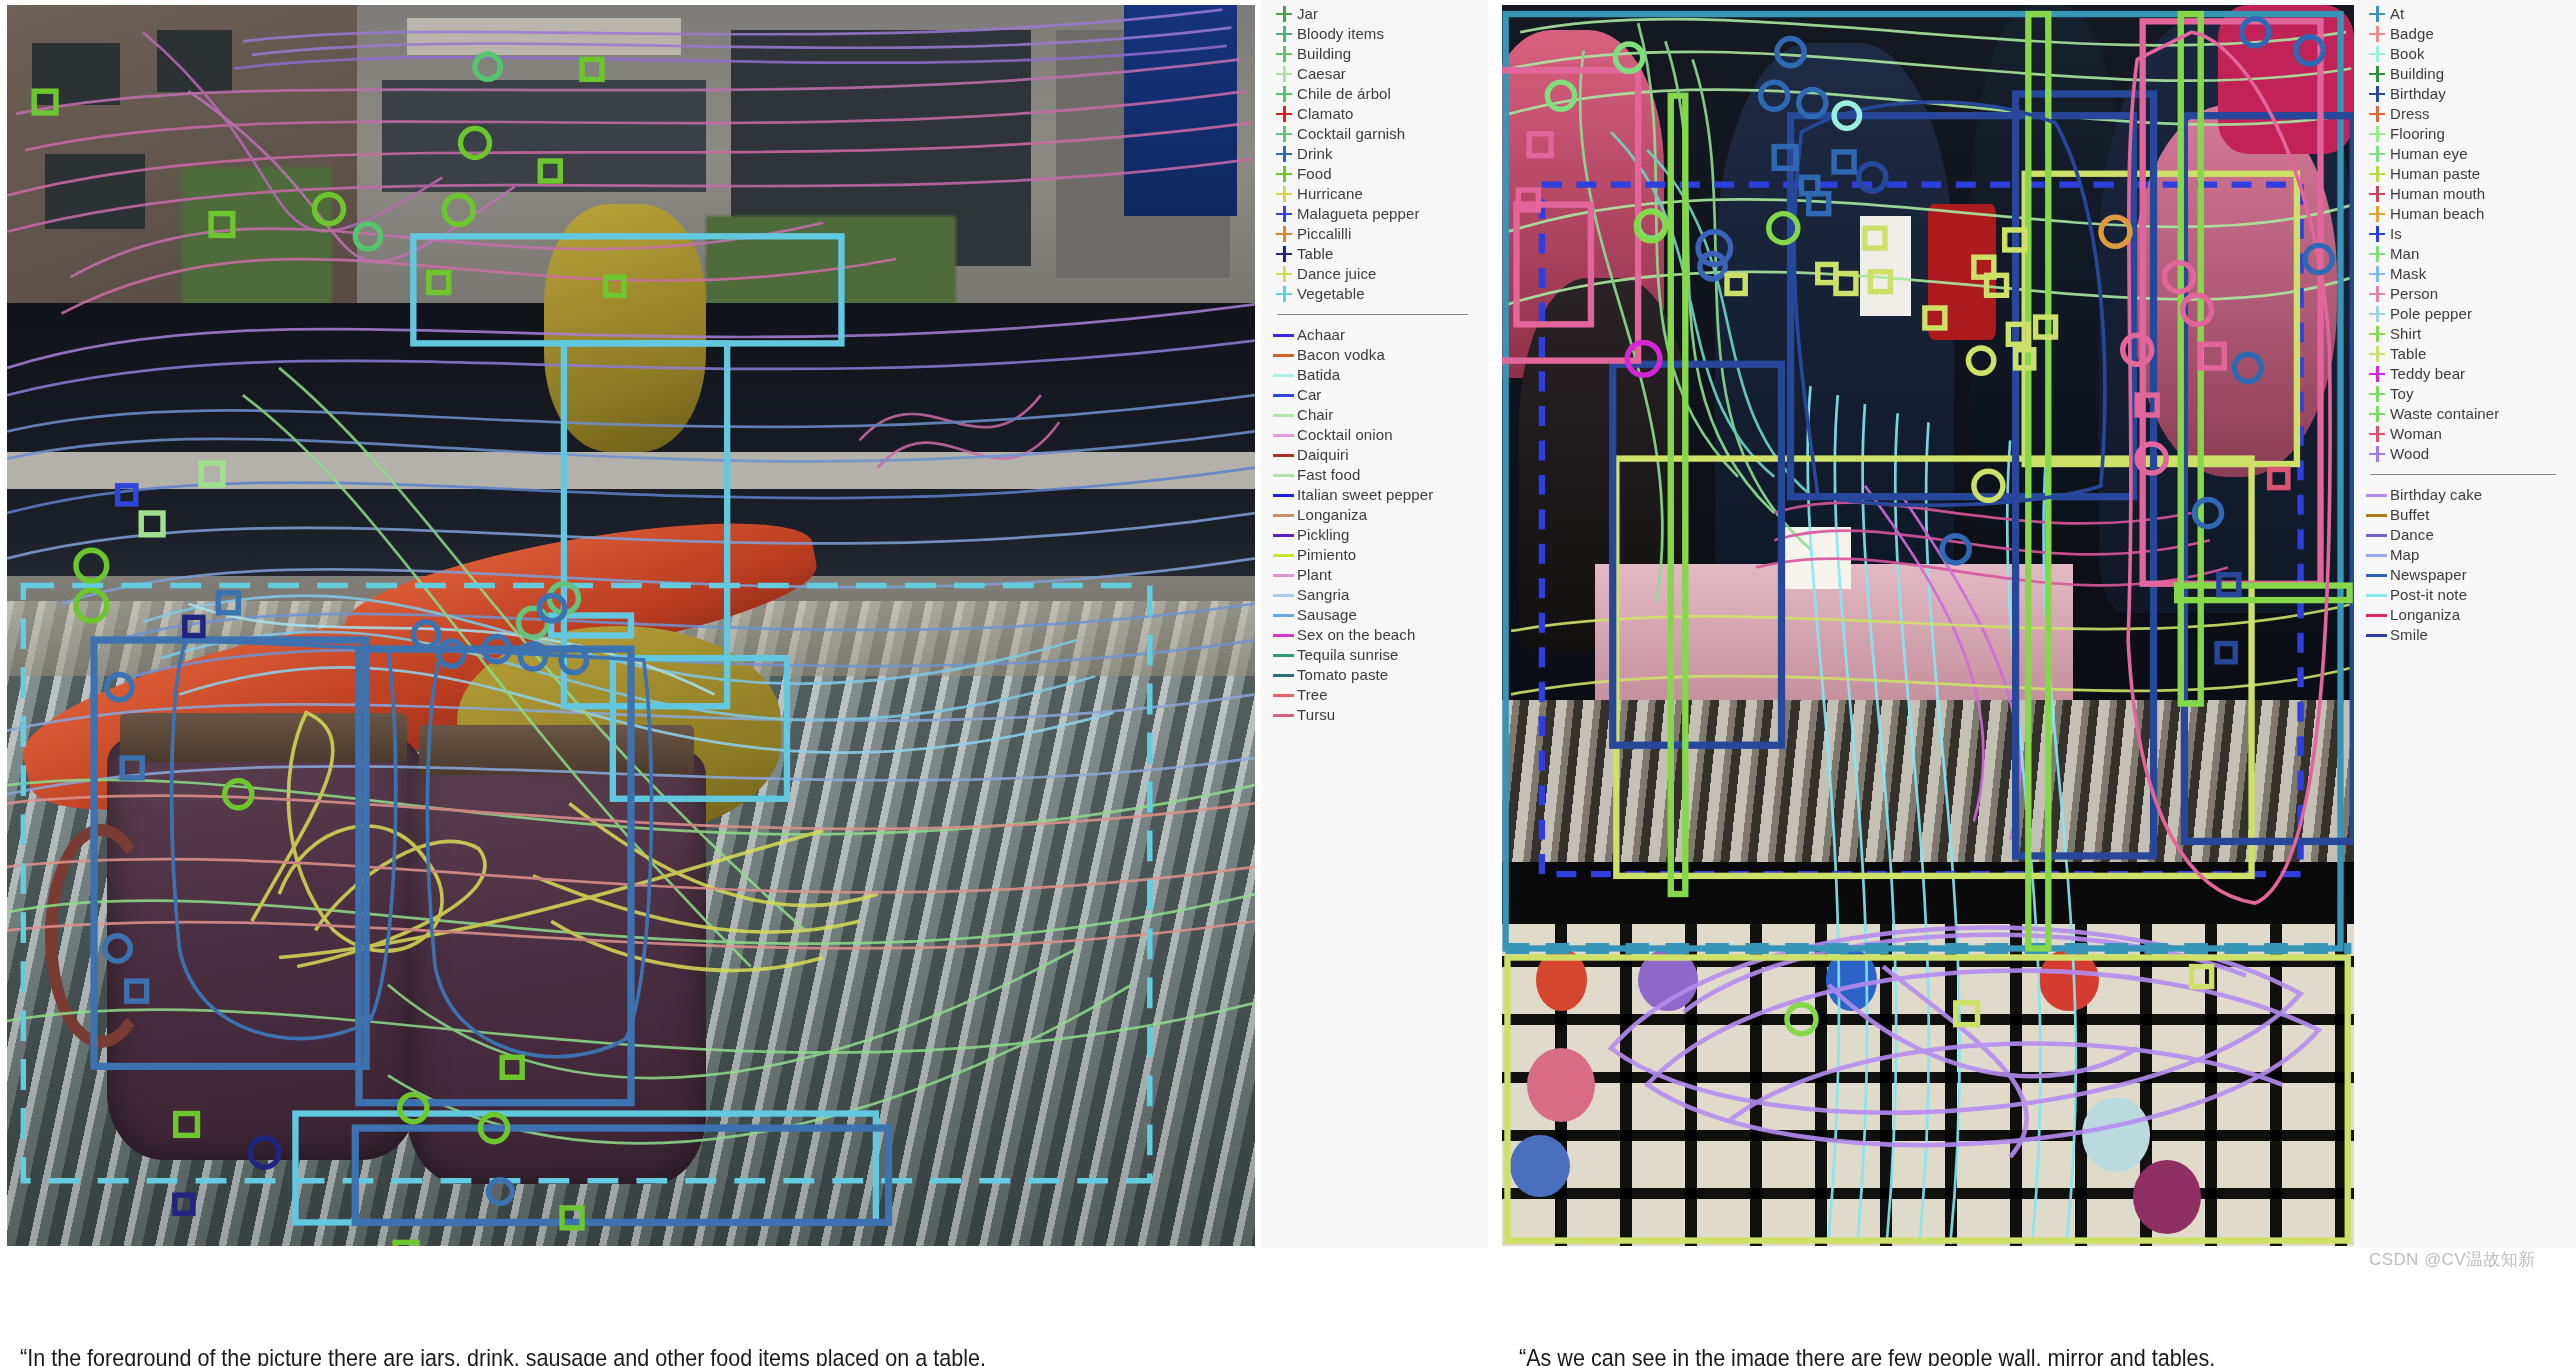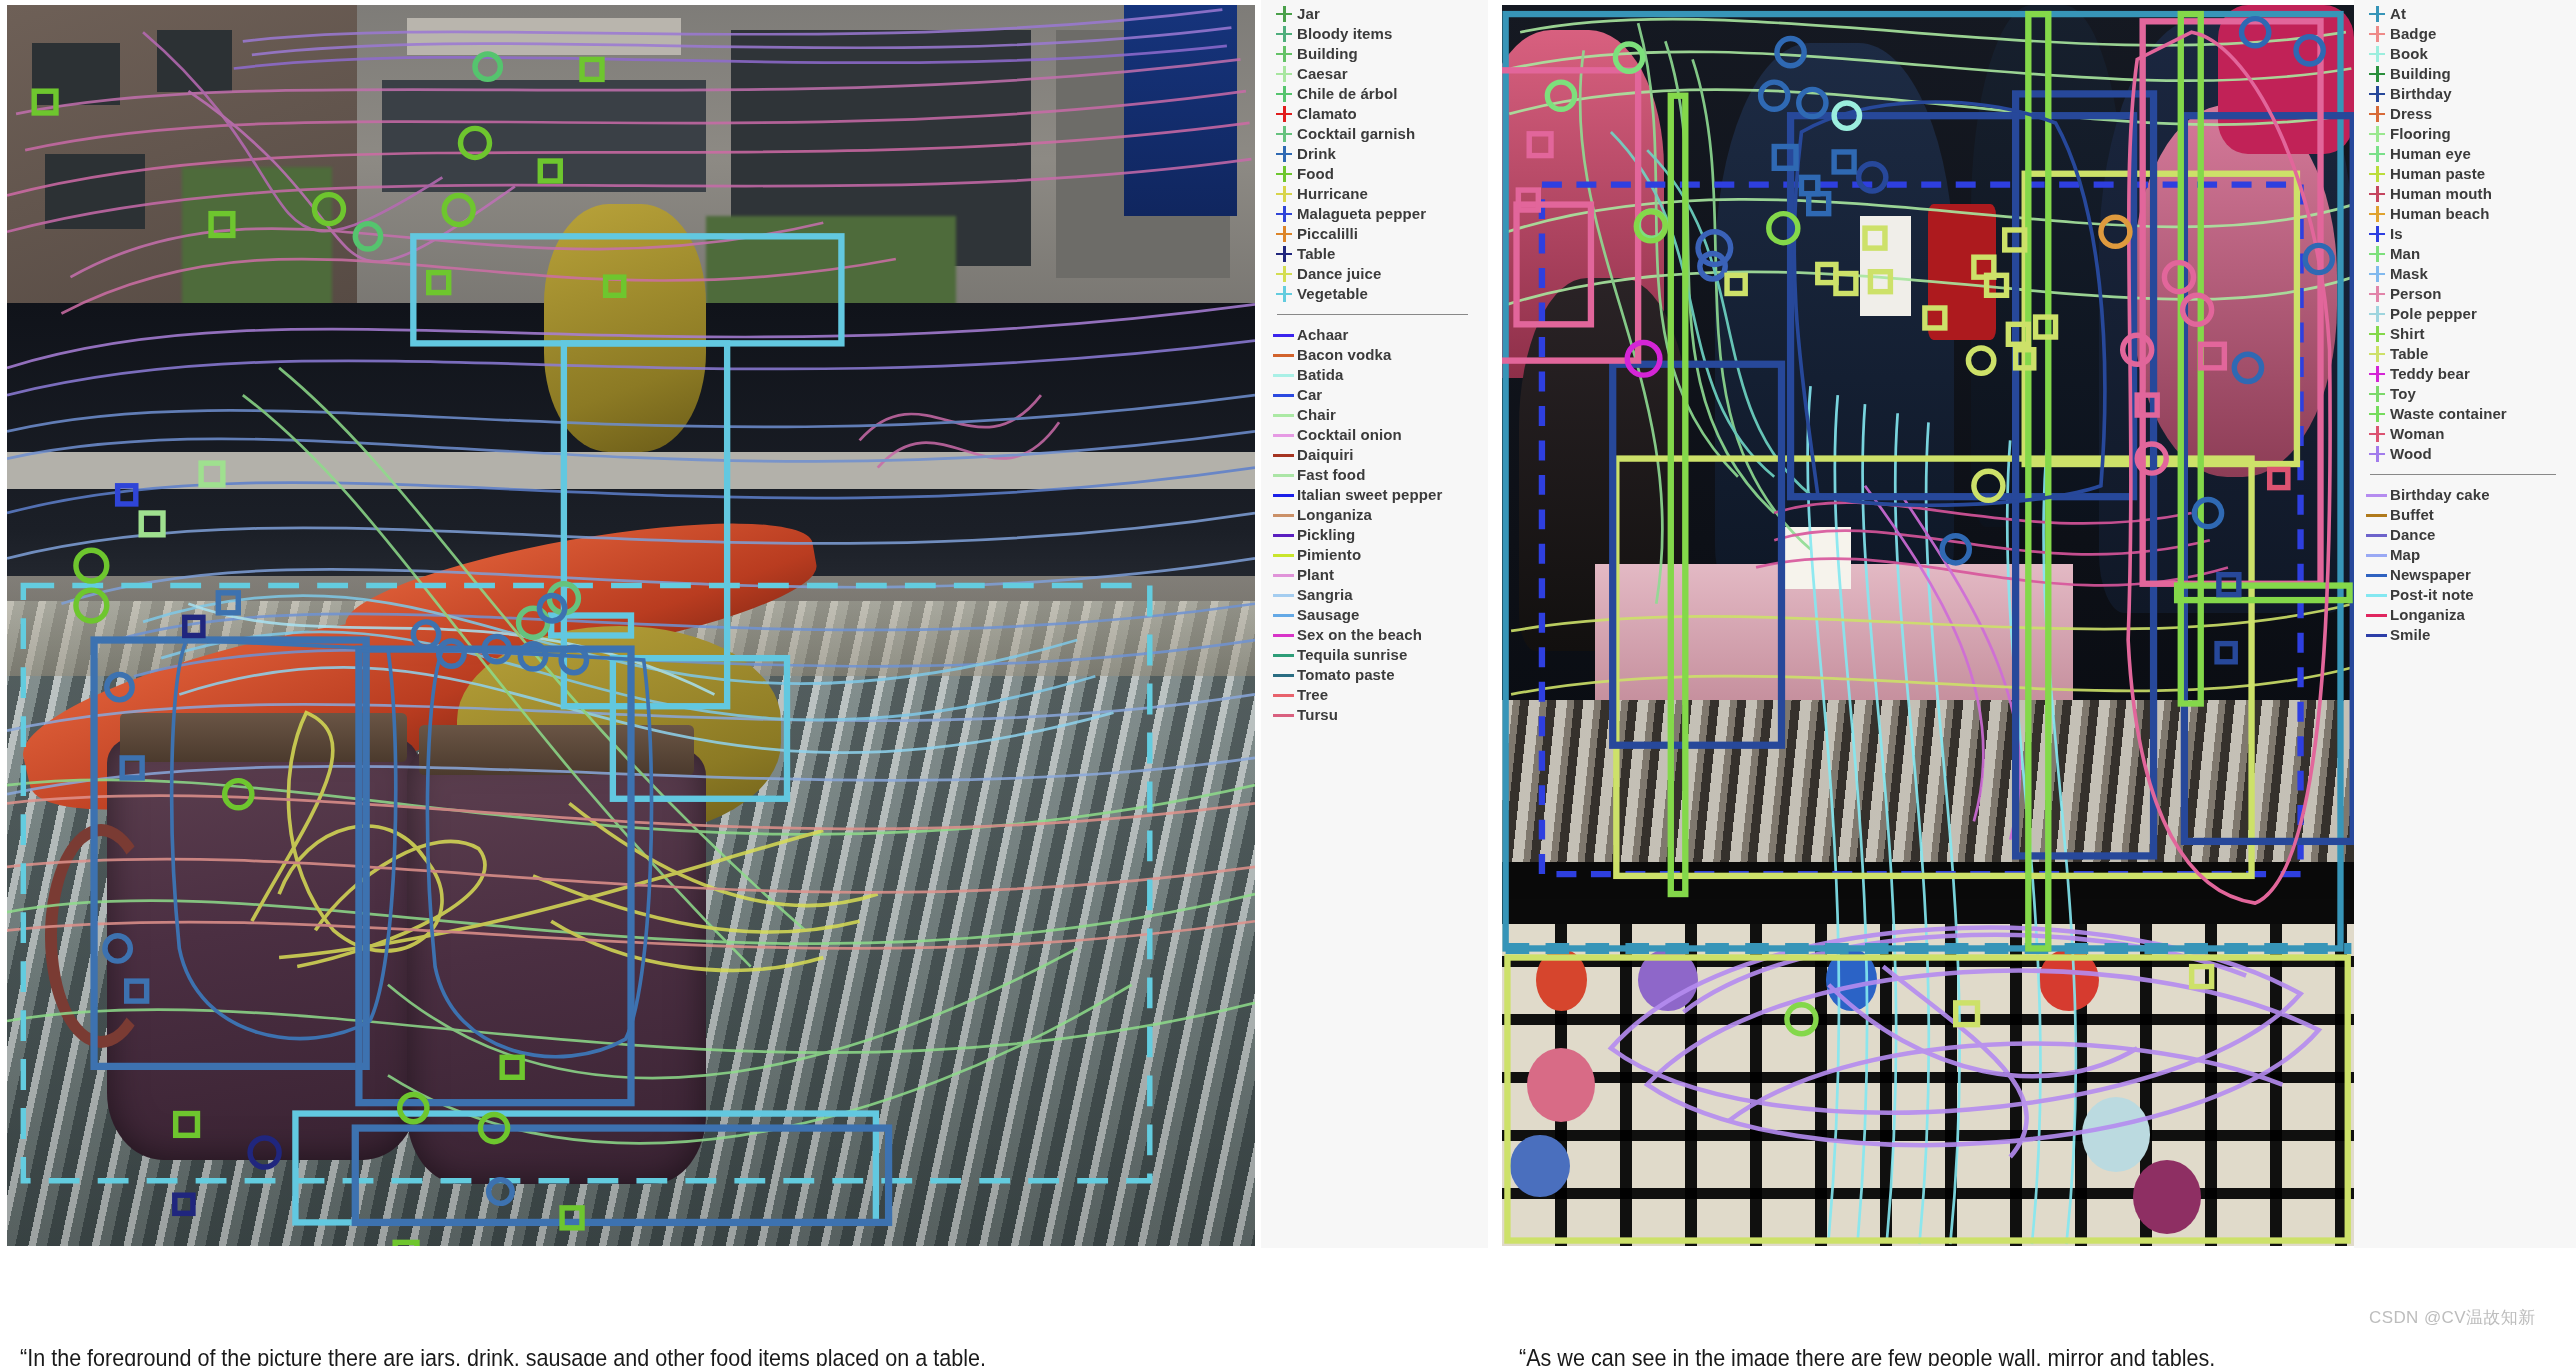--- a/index.html
+++ b/index.html
@@ -67,21 +67,21 @@
   
   svg.anno { position:absolute; inset:0; width:100%; height:100%; overflow:visible; }
 
   
   .legend {
     position: absolute;
     top: 0;
     background: #f7f7f7;
     padding: 3.6px 0 0 0;
   }
-  .legend-group { padding: 0; font-weight: bold; }
+  .legend-group { padding: 0; }
   .legend-sep { height:0.9px; background:#888; margin: 10px 20px 11px 16.3px; }
   .legend-row {
     display: flex; align-items: center;
     height: 20px;
     padding-left: 9px;
   }
   .legend-marker { width: 27px; flex: 0 0 27px; position: relative; height: 20px; }
   .legend-marker.plus::before,
   .legend-marker.plus::after {
     content:""; position:absolute; background: currentColor;
@@ -746,15 +746,15 @@
           </div>
         </div>
     </div>
 
     <div class="caption" style="left:22px; top:1273px; width:1088px;">
       <div>“As we can see in the image there are few people wall, mirror and tables.</div>
       
     </div>
   </div>
 
-  <div class="watermark" style="left:2369px; top:1306px;">CSDN @CV温故知新</div>
+  <div class="watermark" style="left:2369px; top:1248px;">CSDN @CV温故知新</div>
 </div>
 
 
 </body></html>

